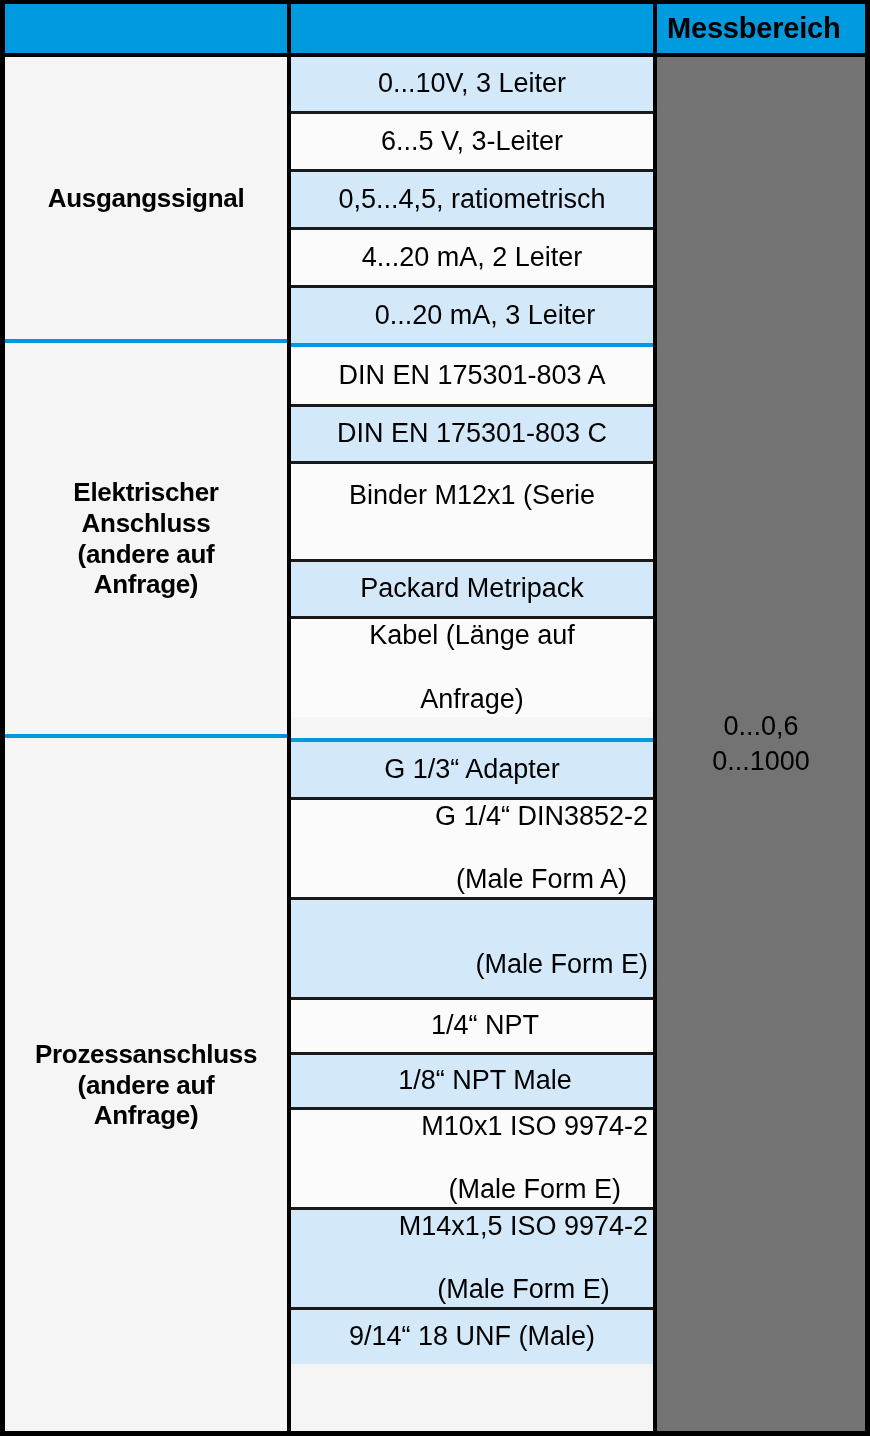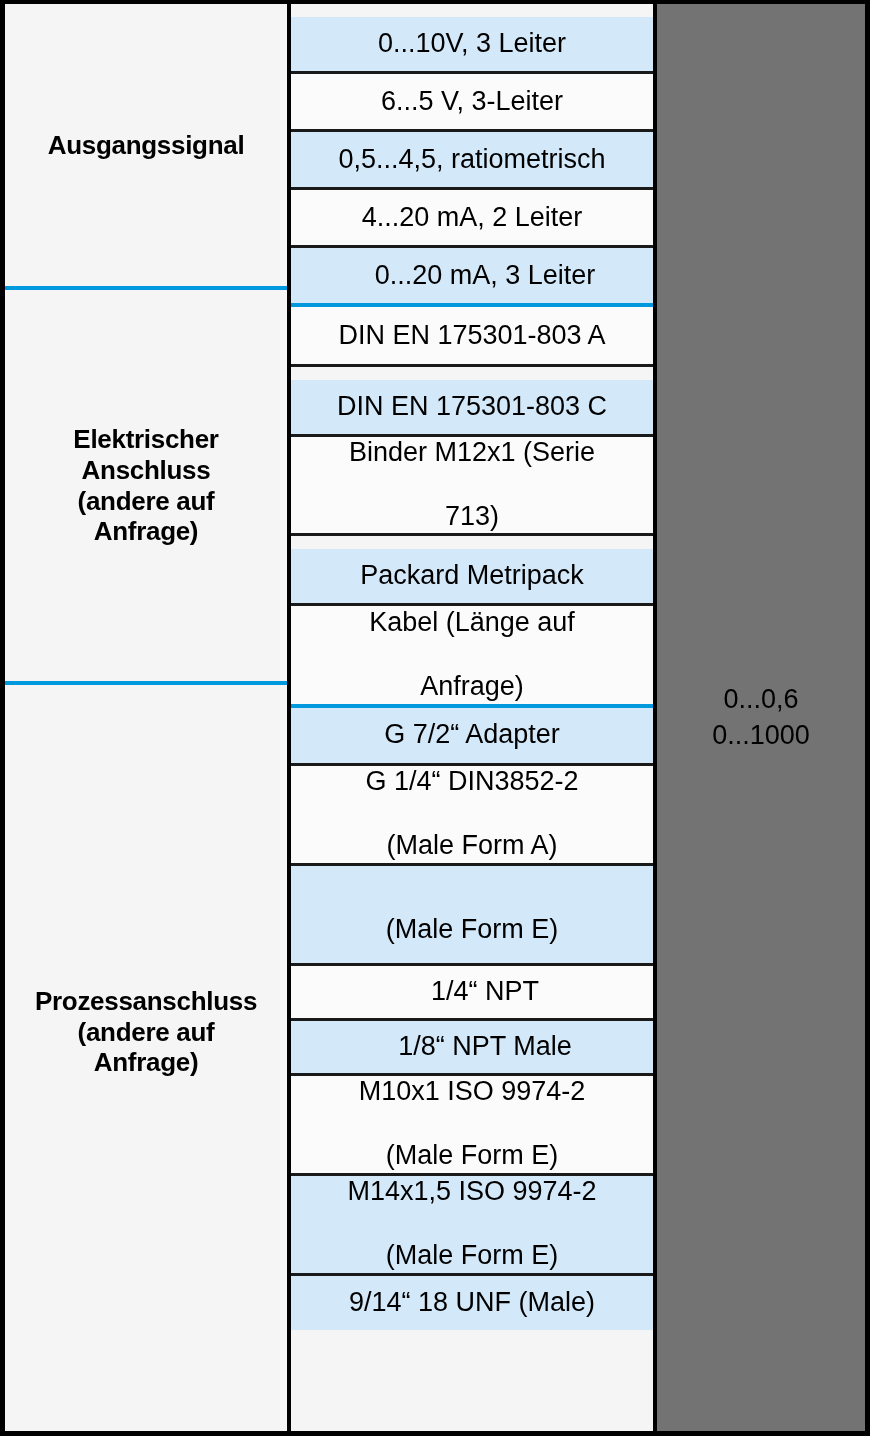--- a/index.html
+++ b/index.html
@@ -144,33 +144,44 @@
     line-height: 1.18;
     color: #000;
     display: block;
   }
 
   
   .g-out   { flex: 0 0 286px; }
   .g-elec  { flex: 0 0 395px; }
   .g-proc  { flex: 0 0 694px; }
 
-  .r-57  { flex: 0 0 57px; margin-top: 13px; }
+  .r-57  { flex: 0 0 57px; }
   .r-58  { flex: 0 0 58px; }
   .r-55  { flex: 0 0 55px; padding-left: 31px; }
   .r-60  { flex: 0 0 60px; text-align: right; }
   .r-98  { flex: 0 0 98px; }
-  .r-100 { flex: 0 0 100px; }
+  .r-100 { flex: 0 0 100px; justify-content: flex-end; }
   .r-54  { flex: 0 0 54px; }
 </style>
 </head>
 <body>
 
 <div id="spec-table">
 
+  <div class="hdr-row">
+    <div class="hdr-c1">
+      <span></span>
+    </div>
+    <div class="hdr-c2">
+      <span></span>
+    </div>
+    <div class="hdr-c3">
+      <span>Messbereich</span>
+    </div>
+  </div>
 
   <div class="body-row">
 
     <div class="col-labels">
 
       <div class="grp-label g-out sep-below">
         <span>Ausgangssignal</span>
       </div>
 
       <div class="grp-label g-elec sep-below">
@@ -204,33 +215,33 @@
       </div>
 
       <div class="grp-values g-elec sep-below">
         <div class="cell r-60">
           <span>DIN EN 175301-803 A</span>
         </div>
         <div class="cell blue r-57">
           <span>DIN EN 175301-803 C</span>
         </div>
         <div class="cell r-98">
-          <span><span>Binder M12x1 (Serie</span><br><span>713)</span></span>
+          <span><span>Binder M12x1 (Serie</span><br></span>
         </div>
         <div class="cell blue r-57">
           <span>Packard Metripack</span>
         </div>
         <div class="cell r-98">
           <span><span>Kabel (Länge auf</span><br><span>Anfrage)</span></span>
         </div>
       </div>
 
       <div class="grp-values g-proc">
         <div class="cell blue r-58">
-          <span>G 7/2“ Adapter</span>
+          <span>G 1/3“ Adapter</span>
         </div>
         <div class="cell r-100">
           <span><span>G 1/4“ DIN3852-2</span><br><span>(Male Form A)</span></span>
         </div>
         <div class="cell blue r-100">
           <span><br><span>(Male Form E)</span></span>
         </div>
         <div class="cell r-55">
           <span>1/4“ NPT</span>
         </div>

